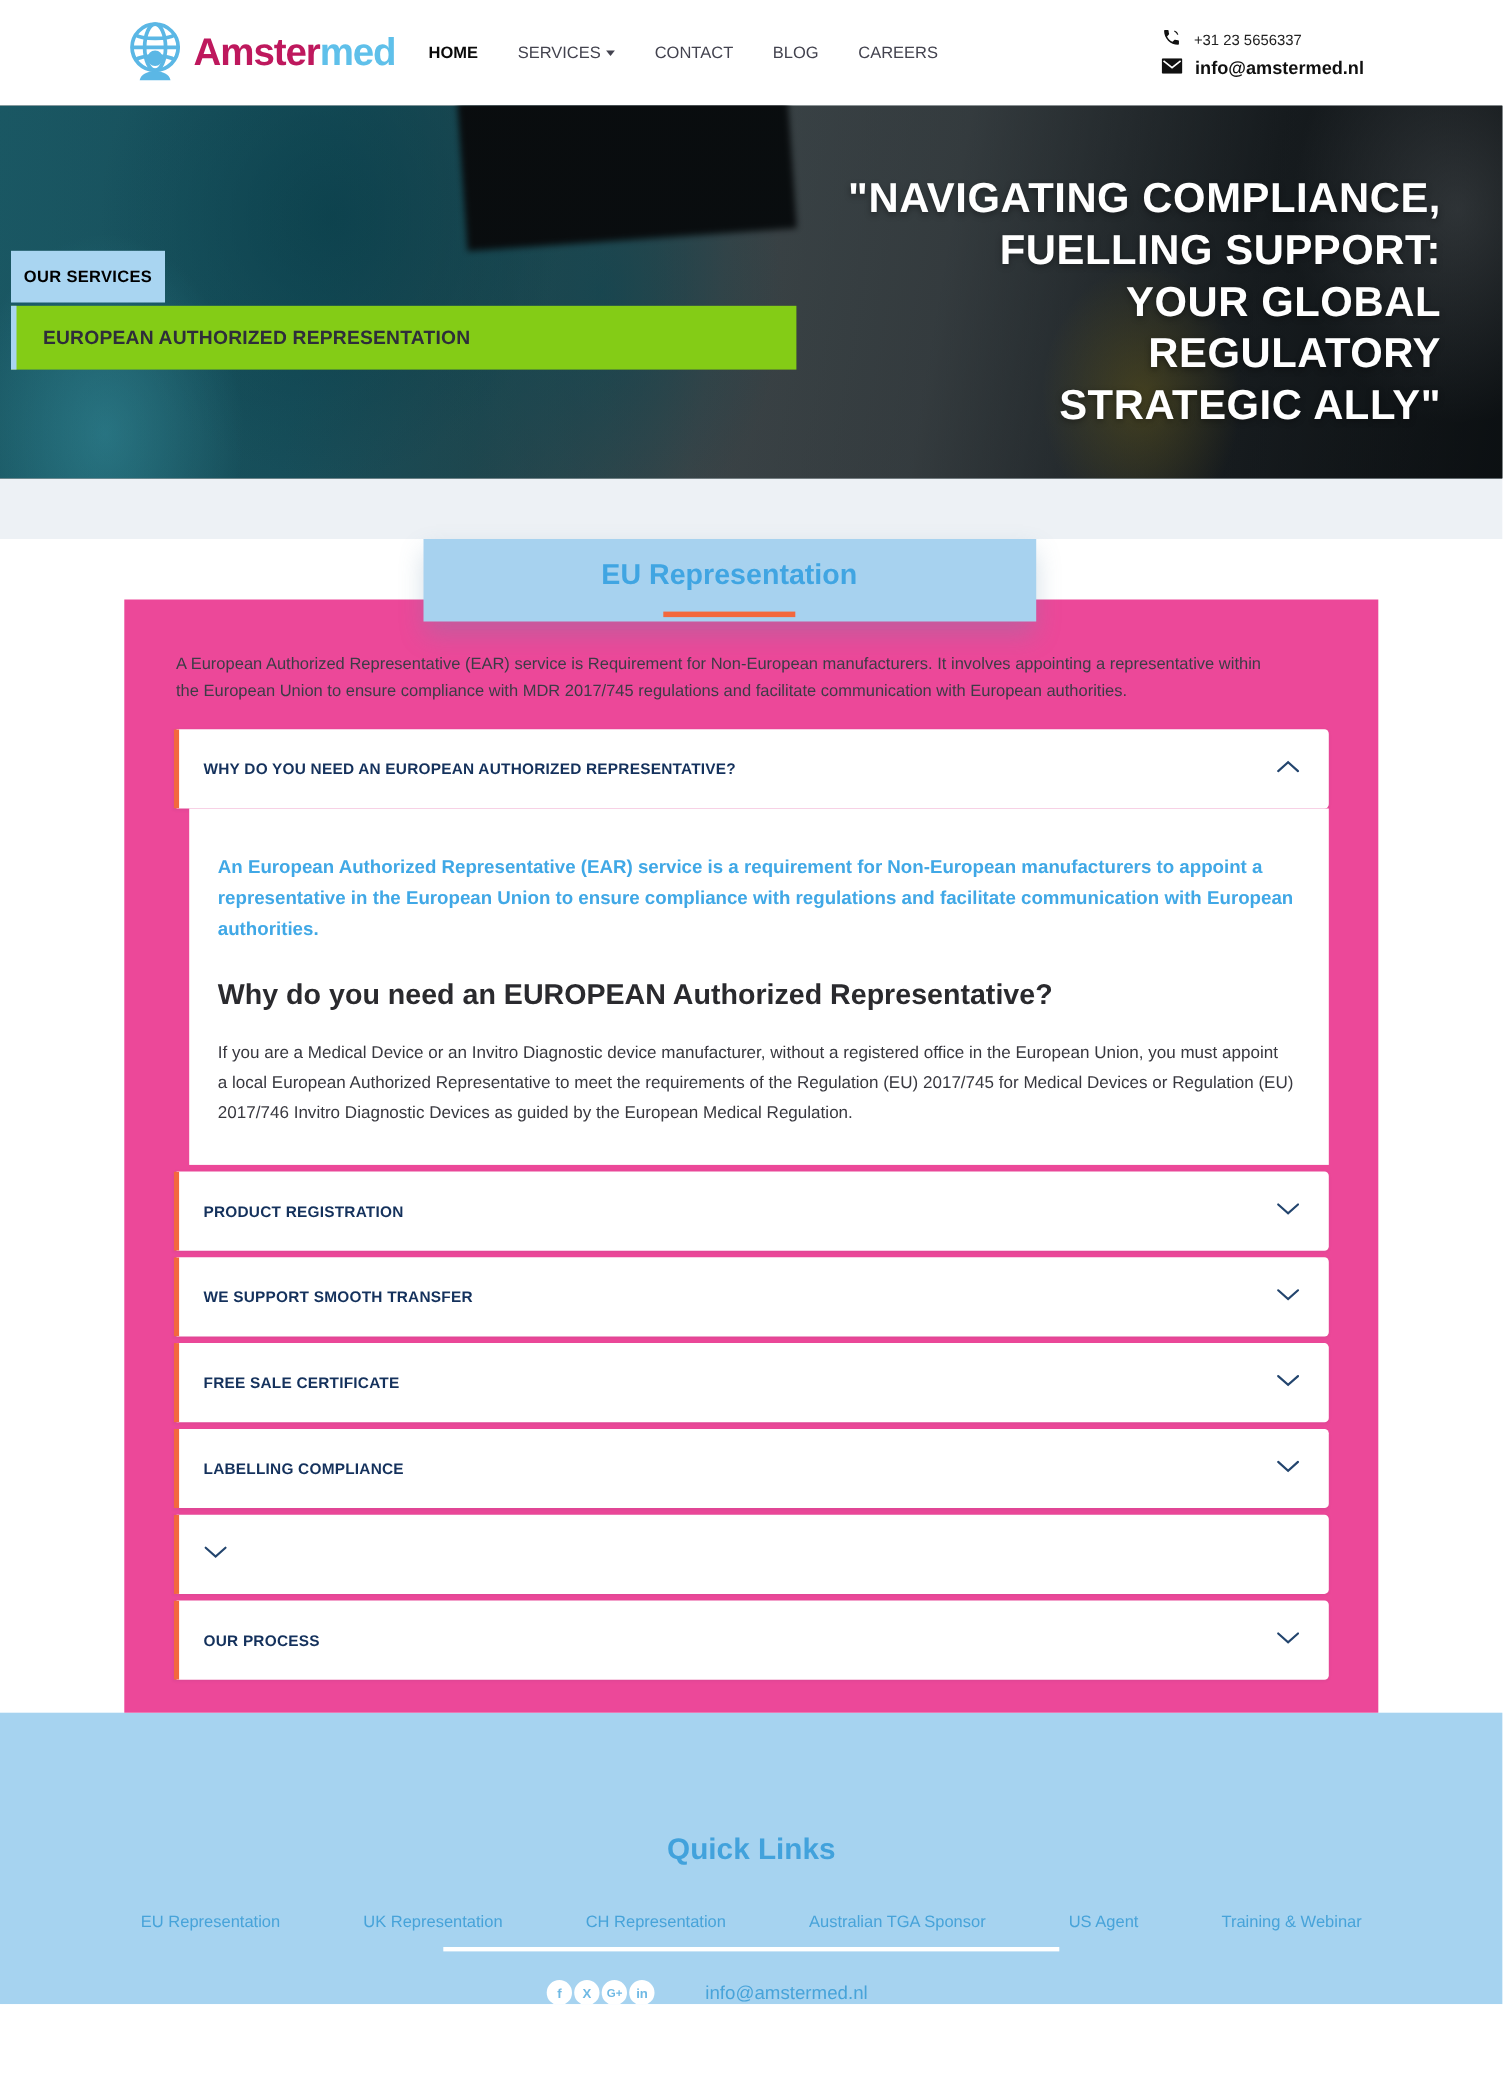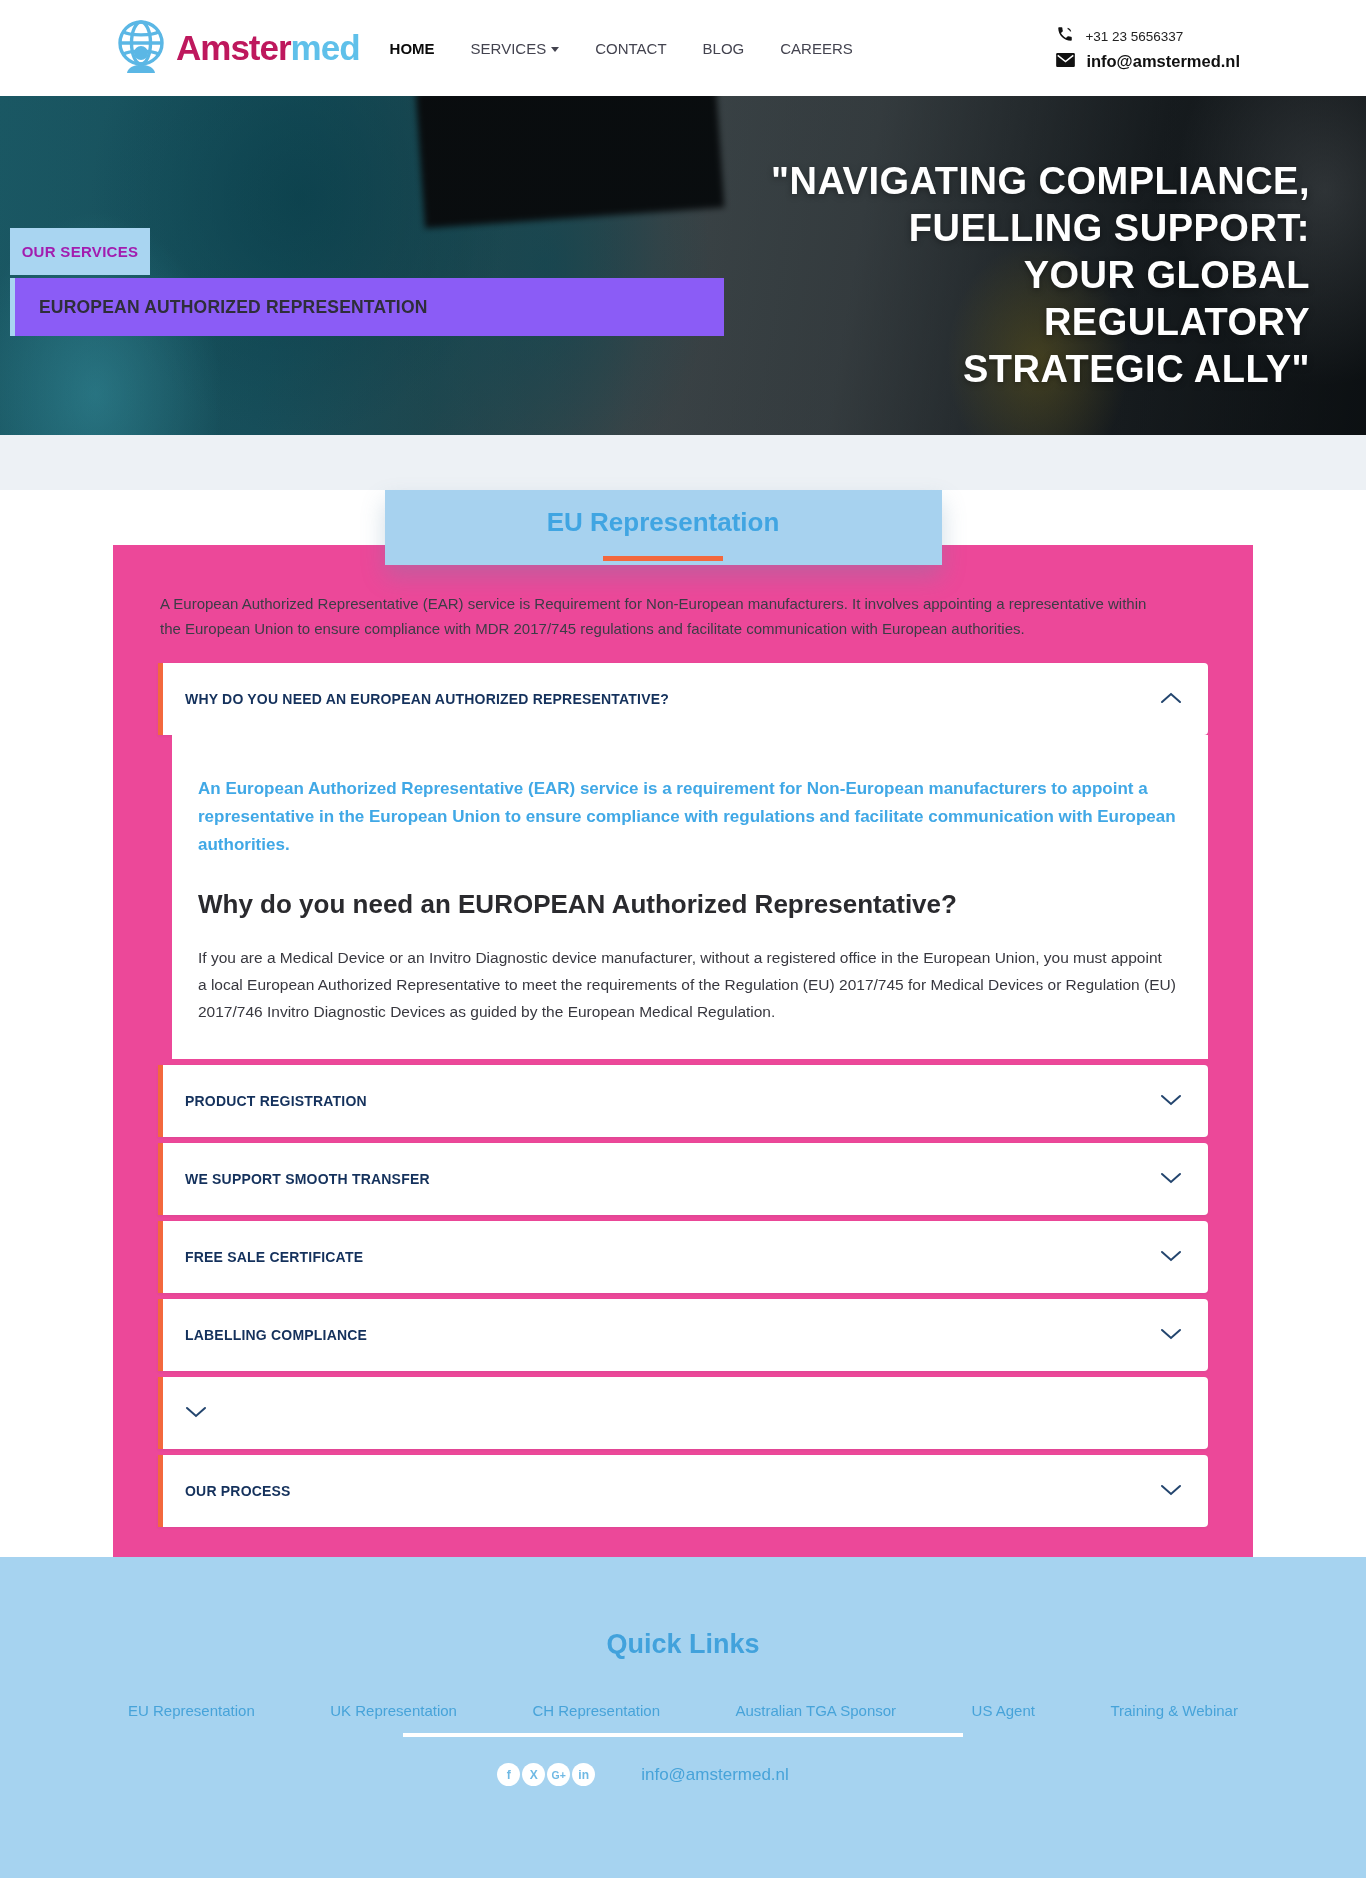--- a/index.html
+++ b/index.html
@@ -27,22 +27,22 @@
       radial-gradient(180px 260px at 7% 88%, rgba(70,190,210,.55), transparent 70%),
       radial-gradient(300px 340px at 22% 30%, rgba(14,88,104,.85), transparent 70%),
       radial-gradient(230px 320px at 40% 50%, rgba(22,104,120,.7), transparent 72%),
       radial-gradient(130px 170px at 76% 78%, rgba(195,165,30,.45), transparent 70%),
       radial-gradient(210px 270px at 97% 28%, rgba(225,232,238,.3), transparent 72%),
       linear-gradient(100deg, #20707f 0%, #1d6a7a 22%, #29646f 34%, #5a6569 48%, #555d61 62%, #23272b 82%, #101215 100%);
   }
   .hero-monitor { position:absolute; left:420px; top:-14px; width:300px; height:136px; background:#0a0c0e; transform:rotate(-4deg); filter:blur(3px); }
   .hero-veil { position:absolute; inset:0; background:linear-gradient(90deg, rgba(8,14,16,.25), rgba(8,14,16,.42) 58%, rgba(8,14,16,.5)); }
   .hero-quote { position:absolute; top:62px; right:56px; text-align:right; color:#fff; font-size:38px; line-height:47px; font-weight:800; letter-spacing:.5px; text-shadow:0 2px 6px rgba(0,0,0,.35); }
-  .badge { position:absolute; left:10px; top:132px; width:140px; height:47px; background:#a9d5f1; color:#a21caf; font-weight:bold; font-size:15px; letter-spacing:.3px; display:flex; align-items:center; justify-content:center; }
-  .titlebar { position:absolute; left:10px; top:182px; width:714px; height:58px; background:#8b5cf6; border-left:5px solid #a9d5f1; display:flex; align-items:center; padding-left:24px; font-size:17.5px; font-weight:600; color:#2e2e3a; letter-spacing:.2px; }
+  .badge { position:absolute; left:10px; top:132px; width:140px; height:47px; background:#a9d5f1; color:#000000; font-weight:bold; font-size:15px; letter-spacing:.3px; display:flex; align-items:center; justify-content:center; }
+  .titlebar { position:absolute; left:10px; top:182px; width:714px; height:58px; background:#84cc16; border-left:5px solid #a9d5f1; display:flex; align-items:center; padding-left:24px; font-size:17.5px; font-weight:600; color:#2e2e3a; letter-spacing:.2px; }
 
   .grayband { height:55px; background:#edf1f5; }
 
   
   .main { background:#fff; }
   .section-head { position:relative; z-index:2; width:557px; height:75px; background:#a7d2ef; margin:0 auto; transform:translateX(-20px); display:flex; justify-content:center; padding-top:17px; box-shadow:0 12px 22px rgba(100,140,170,.3); }
   .section-head-title { font-size:26px; font-weight:bold; color:#40a5e2; }
   .section-head::after { content:""; position:absolute; left:50%; bottom:4px; width:120px; height:5px; margin-left:-60px; background:#f3683d; }
 
   .card { position:relative; z-index:1; width:1140px; margin:-20px auto 0; background:#ec4899; padding:46px 45px 30px; }
@@ -50,21 +50,21 @@
 
   .acc-head { background:#fff; border-left:5px solid #f3683d; height:72px; display:flex; align-items:center; padding:0 26px 0 22px; border-radius:0 4px 4px 0; box-shadow:0 1px 3px rgba(30,60,90,.07); cursor:pointer; }
   .acc-label { font-size:14px; font-weight:bold; color:#14315c; letter-spacing:.2px; flex:1; }
   .acc-body { background:#fff; margin-left:14px; padding:40px 26px 34px; }
   .acc-highlight { color:#40a8e6; font-size:17px; font-weight:600; line-height:28px; margin-bottom:30px; }
   .acc-sub { font-size:26px; font-weight:600; color:#2a2a2e; margin-bottom:24px; }
   .acc-text { font-size:15.5px; line-height:27px; color:#38383f; }
   .acc-row { margin-top:6px; }
 
   
-  .footer { background:#a6d3f0; height:321px; padding-top:72px; }
+  .footer { background:#a6d3f0; height:265px; padding-top:109px; }
   .footer-title { text-align:center; color:#42a2dc; font-size:27px; font-weight:bold; margin-bottom:42px; }
   .footer-links { width:1110px; margin:0 auto; display:flex; justify-content:space-between; }
   .footer-link { color:#47a3d9; font-size:15px; cursor:pointer; white-space:nowrap; }
   .footer-line { width:560px; height:4px; background:#fff; margin:14px auto 0; }
   .social-row { display:flex; align-items:center; justify-content:center; gap:46px; margin-top:26px; transform:translateX(-40px); }
   .social-icons { display:flex; gap:2px; }
   .social-circle { width:23px; height:23px; border-radius:50%; background:#fff; color:#6fb9e4; font-size:12px; font-weight:bold; display:flex; align-items:center; justify-content:center; cursor:pointer; }
   .social-circle.small { font-size:10.5px; }
   .footer-email { color:#47a3d9; font-size:17px; cursor:pointer; }
 </style>

